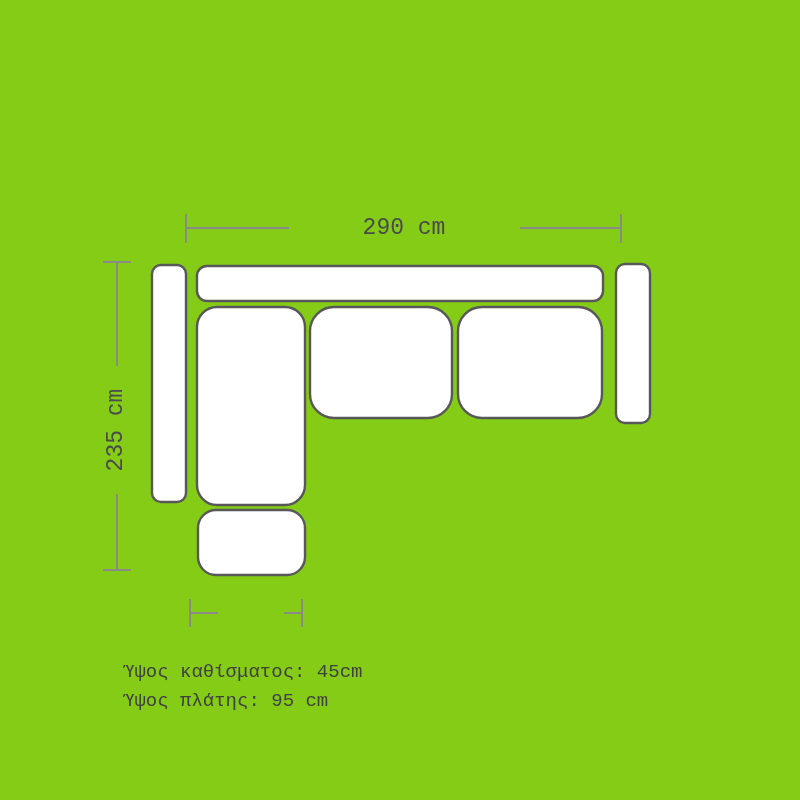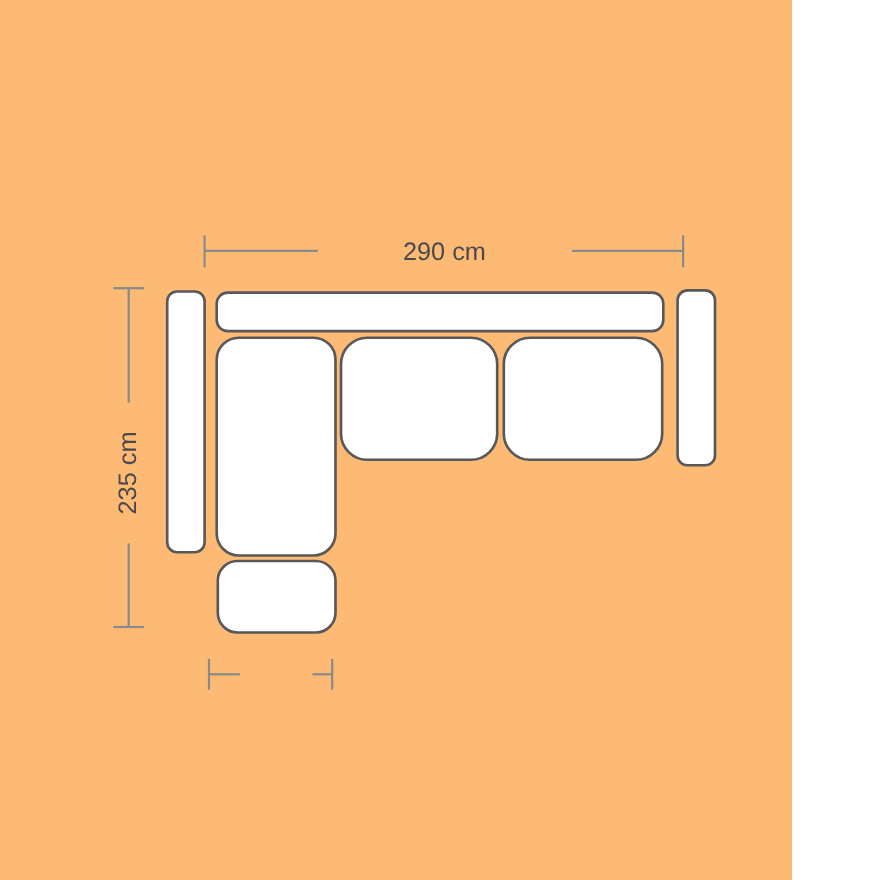--- a/index.html
+++ b/index.html
@@ -2,24 +2,24 @@
 <html><head>
 <meta charset="utf-8">
 <style>
   html, body {
     margin: 0;
     padding: 0;
     background: #ffffff;
   }
   .canvas {
     position: relative;
-    width: 720px;
+    width: 800px;
     height: 800px;
-    background: #fdba74;
-    font-family: Liberation Sans, sans-serif;
+    background: #84cc16;
+    font-family: Liberation Mono, monospace;
     overflow: hidden;
   }
   .canvas svg {
     position: absolute;
     left: 0;
     top: 0;
   }
   .dim-label {
     position: absolute;
     color: #4a4a4c;
@@ -107,14 +107,16 @@
       <rect class="sofa-part" x="197" y="307" width="108" height="198" rx="20"></rect>
       <rect class="sofa-part" x="310" y="307" width="142" height="111" rx="24"></rect>
       <rect class="sofa-part" x="458" y="307" width="144" height="111" rx="24"></rect>
       <rect class="sofa-part" x="198" y="510" width="107" height="65" rx="18"></rect>
     </g>
   </svg>
 
   <div class="dim-label top">290 cm</div>
   <div class="dim-label left">235 cm</div>
 
+  <div class="note line1">Ύψος καθίσματος: 45cm</div>
+  <div class="note line2">Ύψος πλάτης: 95 cm</div>
 
 </div>
 
 </body></html>

